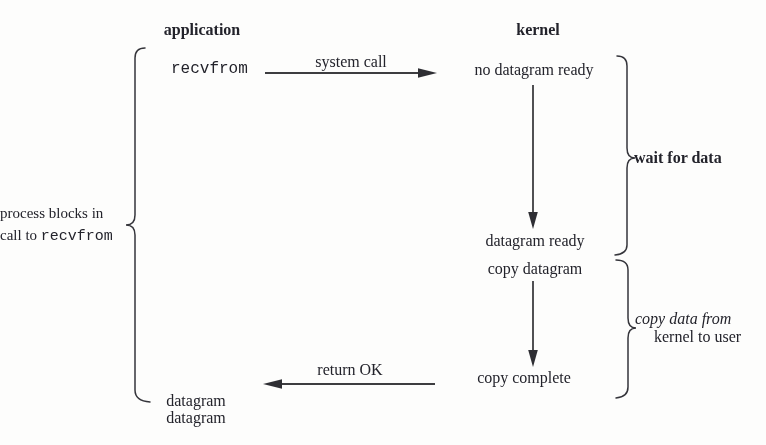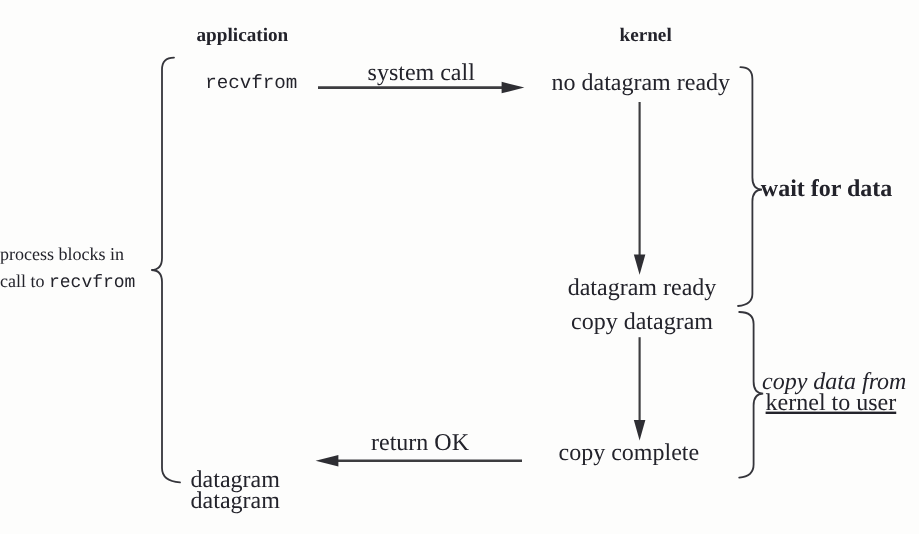--- a/index.html
+++ b/index.html
@@ -8,21 +8,21 @@
     width: 766px;
     height: 445px;
     background: #fdfdfc;
     font-family: "Liberation Serif", "DejaVu Serif", serif;
     color: #23232b;
     overflow: hidden;
   }
   .canvas svg { position: absolute; left: 0; top: 0; }
   .t {
     position: absolute;
-    font-size: 20px;
+    font-size: 16px;
     line-height: 17px;
     white-space: nowrap;
   }
   .t.centered { transform: translateX(-50%); }
   .hdr { font-weight: bold; font-size: 16px; }
   .mono {
     font-family: "Liberation Mono", "DejaVu Sans Mono", monospace;
     font-size: 15px;
   }
   .mono-big {
@@ -79,15 +79,15 @@
   <div class="t centered" style="left:351px; top:53px;">system call</div>
   <div class="t centered" style="left:350px; top:361px;">return OK</div>
 
   <div class="t centered" style="left:534px; top:61px;">no datagram ready</div>
   <div class="t centered" style="left:535px; top:232px;text-align:center;">datagram ready</div>
   <div class="t centered" style="left:535px; top:260px;">copy datagram</div>
   <div class="t centered" style="left:524px; top:369px;">copy complete</div>
 
   <div class="t" style="left:634px; top:149px;font-weight:bold;">wait for data</div>
   <div class="t" style="left:635px; top:310px;font-style:italic;">copy data from</div>
-  <div class="t" style="left:638px; top:328px;text-decoration:underline;">kernel to user</div>
+  <div class="t" style="left:654px; top:328px;">kernel to user</div>
 
 </div>
 
 </body></html>

